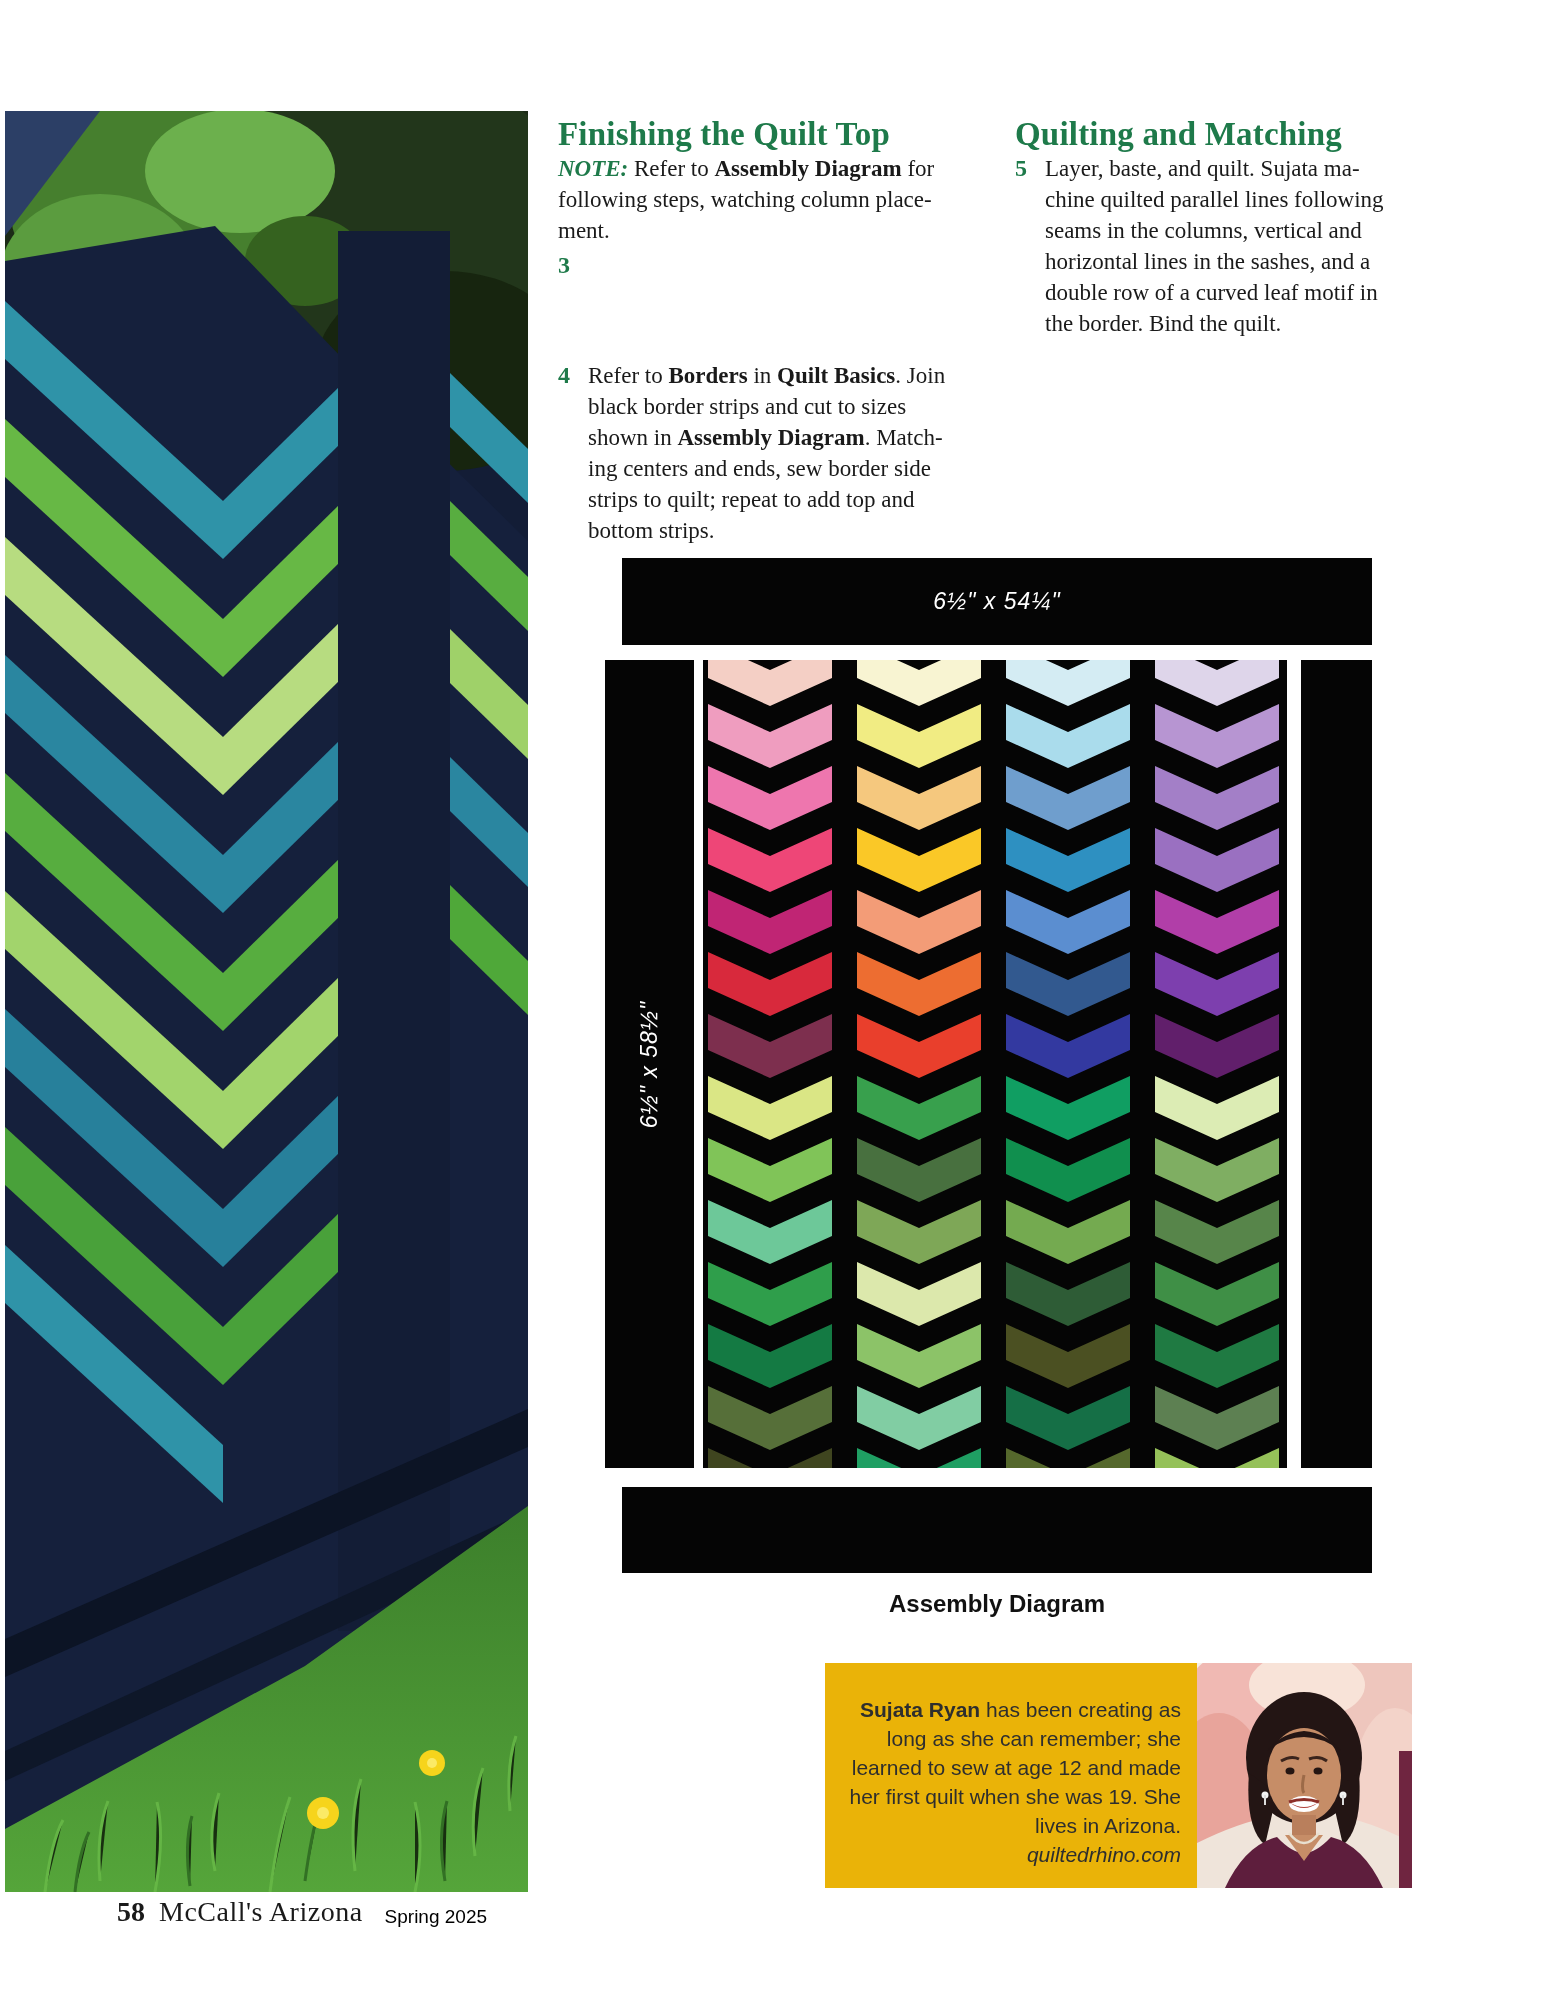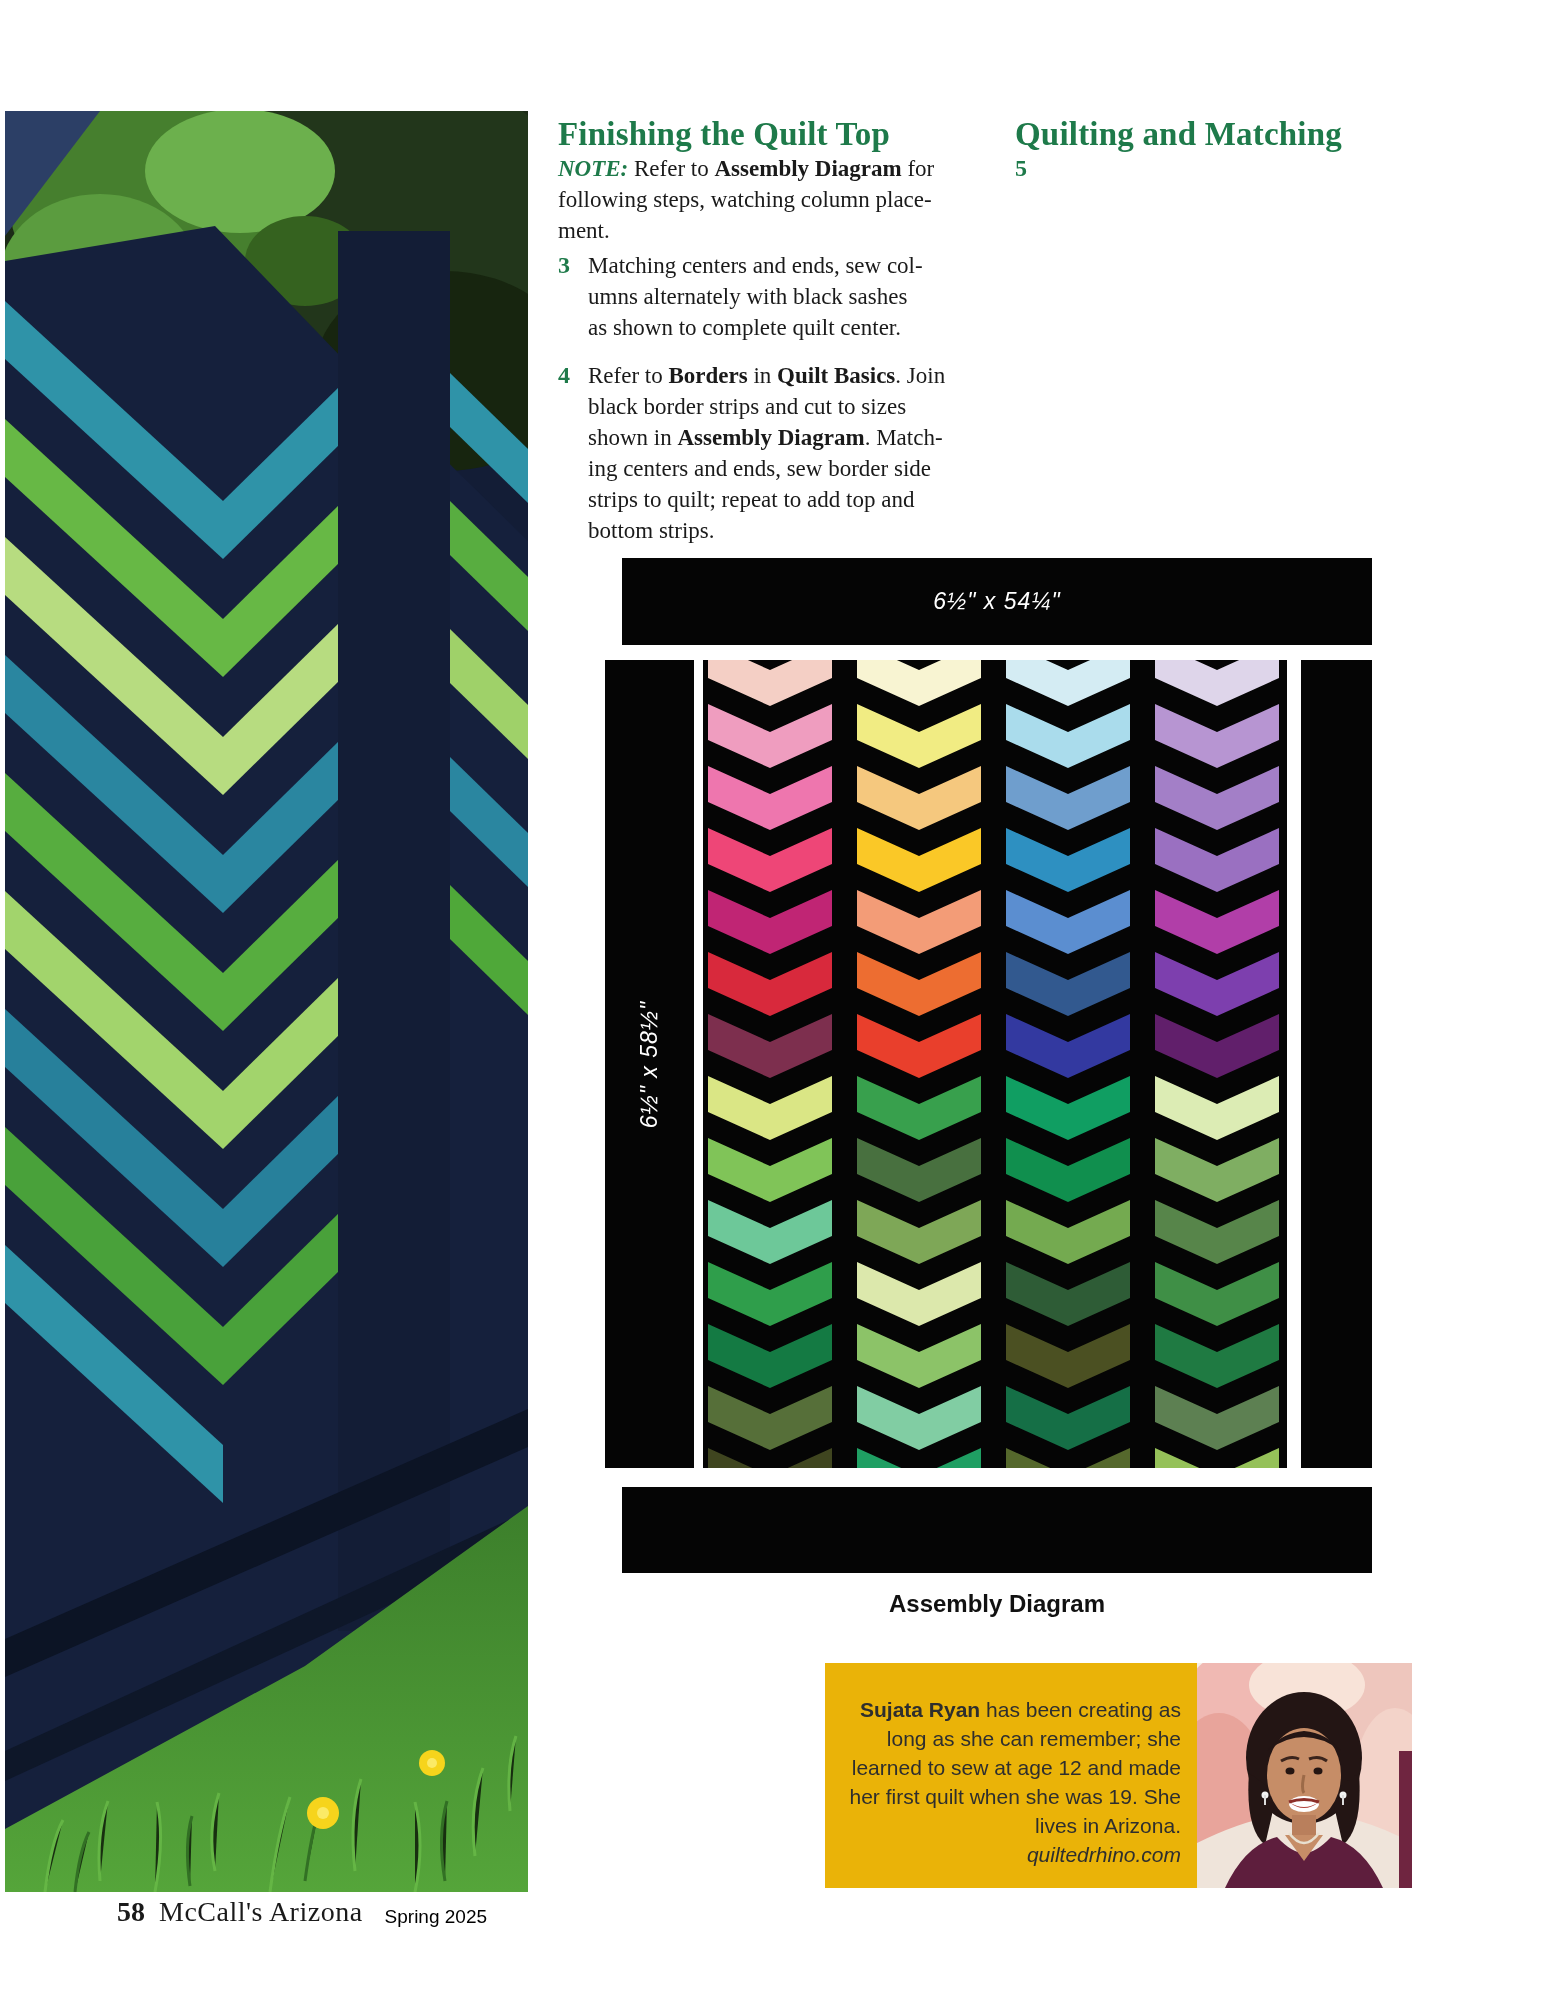--- a/index.html
+++ b/index.html
@@ -130,39 +130,42 @@
 </div>
 
 <div class="abs heading" style="left:558px;top:116px;">Finishing the Quilt Top</div>
 
 <div class="abs body-par" style="left:558px;top:153px;width:440px;"><i class="note-label">NOTE:</i><span> Refer to </span><b>Assembly Diagram</b><span> for
 following steps, watching column place-
 ment.</span></div>
 
 <div class="abs step" style="left:558px;top:250px;width:445px;">
   <div class="step-num">3</div>
-  <div class="step-text"><span>Matching centers and ends, sew col-
-umns alternately with black sashes
-as shown to complete quilt center.</span></div>
 </div>
 
 <div class="abs step" style="left:558px;top:360px;width:445px;">
   <div class="step-num">4</div>
   <div class="step-text"><span>Refer to </span><b>Borders</b><span> in </span><b>Quilt Basics</b><span>. Join
 black border strips and cut to sizes
 shown in </span><b>Assembly Diagram</b><span>. Match-
 ing centers and ends, sew border side
 strips to quilt; repeat to add top and
 bottom strips.</span></div>
 </div>
 
 <div class="abs heading" style="left:1015px;top:116px;">Quilting and Matching</div>
 
 <div class="abs step" style="left:1015px;top:153px;width:430px;">
   <div class="step-num">5</div>
+  <div class="step-text"><span>Layer, baste, and quilt. Sujata ma-
+chine quilted parallel lines following
+seams in the columns, vertical and
+horizontal lines in the sashes, and a
+double row of a curved leaf motif in
+the border. Bind the quilt.</span></div>
 </div>
 
 <div class="abs bar top-bar">
   <span class="dim-label">6½" x 54¼"</span>
 </div>
 
 <div class="abs bar left-bar">
   <span class="dim-label">6½" x 58½"</span>
 </div>
 

